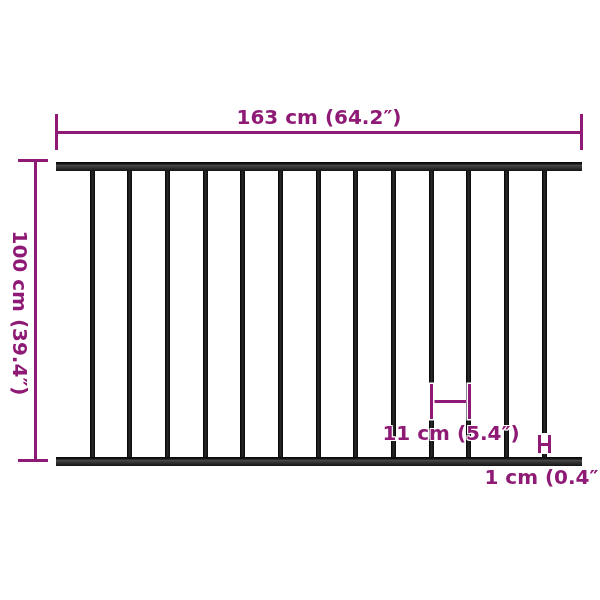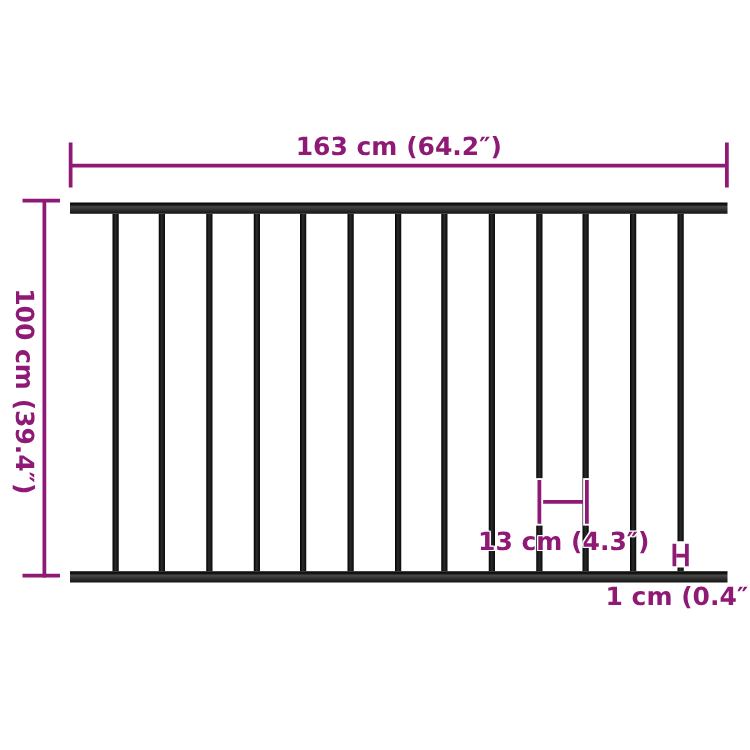--- a/index.html
+++ b/index.html
@@ -65,21 +65,21 @@
     <div class="dline" style="left:34px;top:160px;width:3px;height:302px"></div>
     <div class="dline" style="left:18px;top:159px;width:30px;height:3px"></div>
     <div class="dline" style="left:18px;top:459px;width:30px;height:3px"></div>
     <div class="dlabel" style="left:19px;top:313px;transform:translate(-50%,-50%) rotate(90deg)">100 cm (39.4″)</div>
   </div>
 
   <div>
     <div class="dline" style="left:432px;top:400px;width:38px;height:3px"></div>
     <div class="dline outlined" style="left:430px;top:384px;width:3px;height:35px"></div>
     <div class="dline outlined" style="left:468px;top:384px;width:3px;height:35px"></div>
-    <div class="dlabel halo" style="left:451px;top:422px;transform:translate(-50%,0)">13 cm (4.3″)</div>
+    <div class="dlabel halo" style="left:451px;top:422px;transform:translate(-50%,0)">11 cm (5.4″)</div>
   </div>
 
   <div>
     <div class="marker-back" style="left:536px;top:433px;width:17px;height:21px"></div>
     <div class="dline" style="left:538px;top:435px;width:3px;height:18px"></div>
     <div class="dline" style="left:548px;top:435px;width:3px;height:18px"></div>
     <div class="dline" style="left:541px;top:443px;width:7px;height:3px"></div>
     <div class="dlabel" style="left:546px;top:466px;transform:translate(-50%,0)">1 cm (0.4″)</div>
   </div>
 

